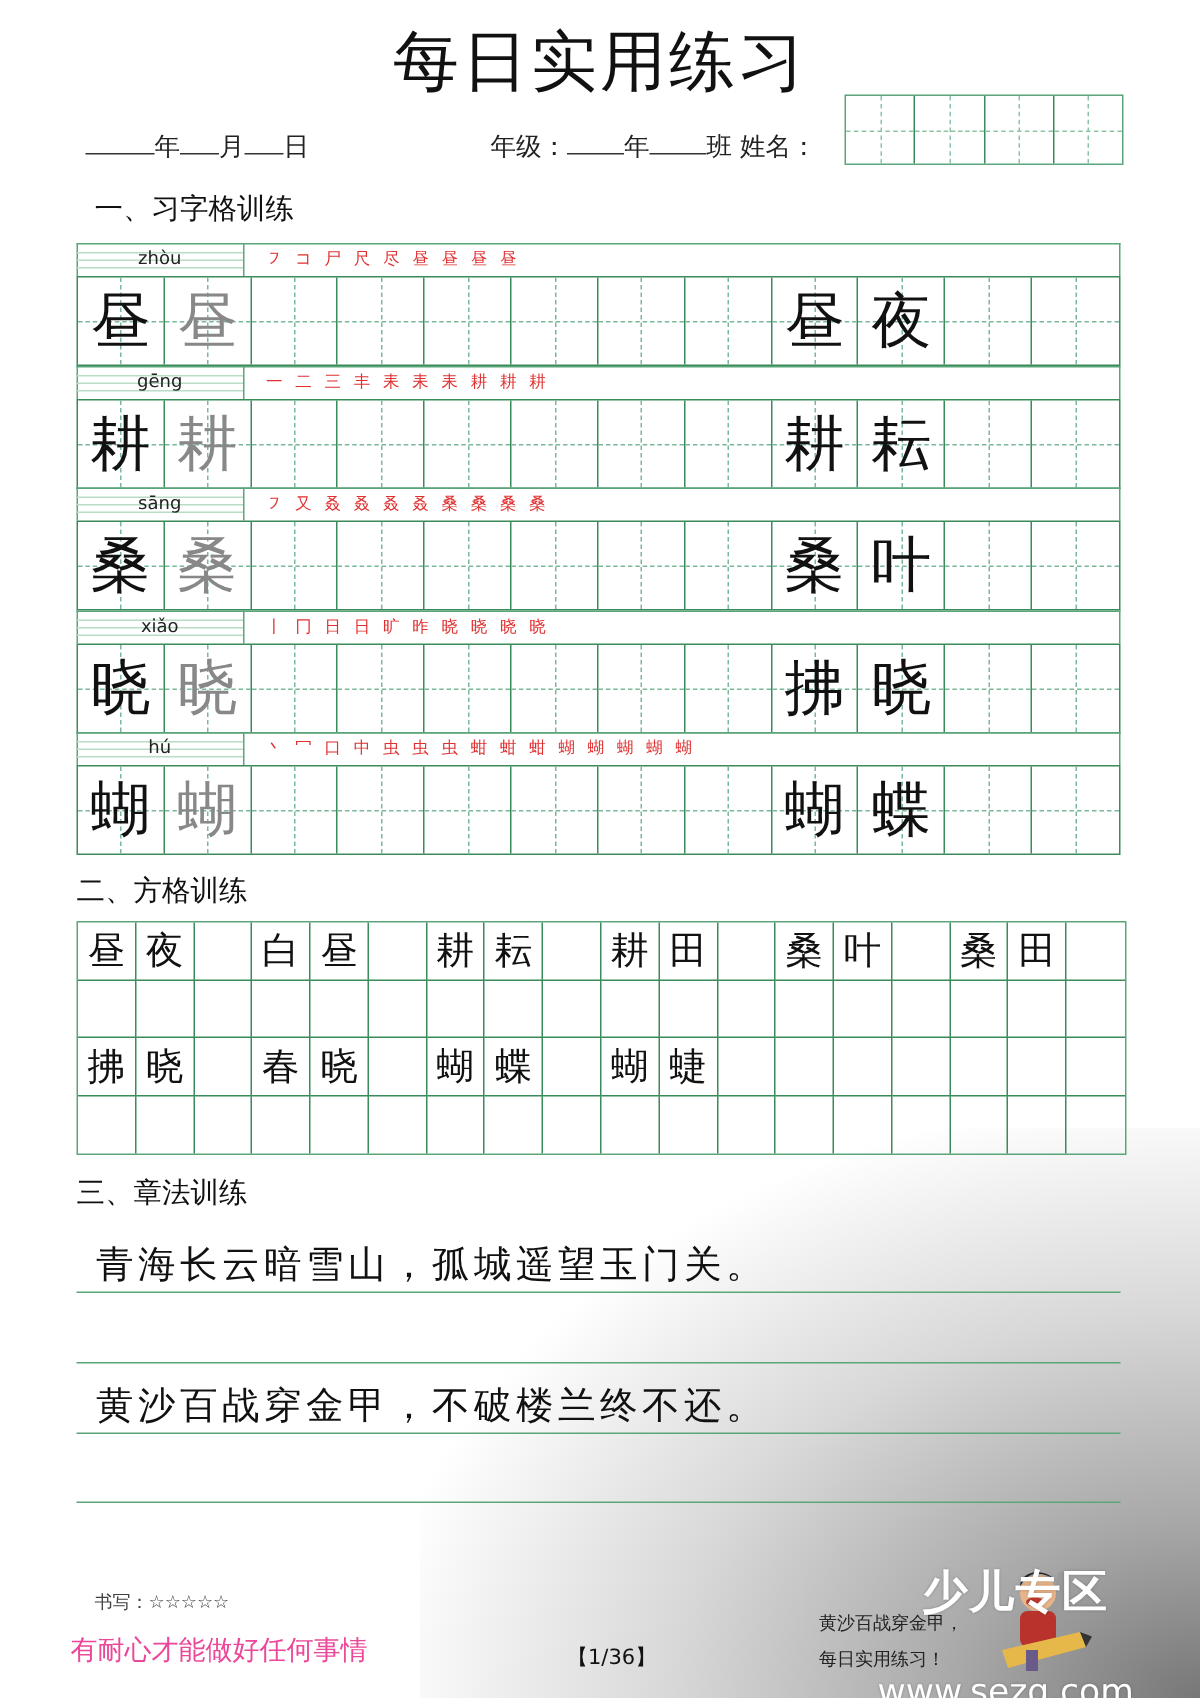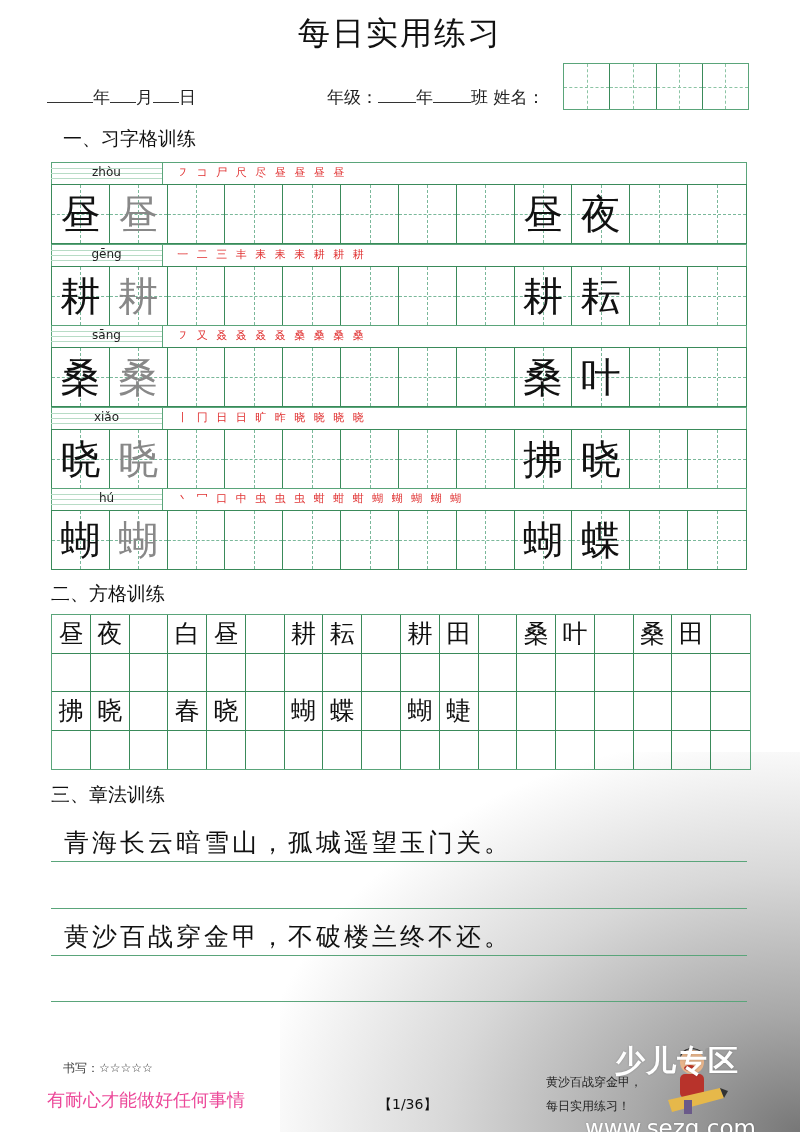--- a/index.html
+++ b/index.html
@@ -10,21 +10,21 @@
     color: #111;
   }
   .shade {
     position: absolute; right: 0; bottom: 0; width: 520px; height: 380px;
     background: radial-gradient(ellipse at 100% 100%, #777 0%, #a8a8a8 22%, #d8d8d8 48%, rgba(255,255,255,0) 75%);
     pointer-events: none;
   }
   .abs { position: absolute; }
   .title {
     left: 0; width: 800px; top: 12px; text-align: center;
-    font-size: 32px; letter-spacing: 2px; font-weight: 500;
+    font-size: 44px; letter-spacing: 2px; font-weight: 500;
   }
   .info { top: 86px; font-size: 17px; color: #222; white-space: nowrap; }
   .uline { display: inline-block; border-bottom: 1px solid #333; height: 16px; vertical-align: baseline; }
   .namebox {
     left: 563px; top: 63px; width: 186px; height: 47px;
     border: 1.5px solid #5aa57a; box-sizing: border-box; display: flex;
   }
   .namecell { flex: 1; position: relative; border-right: 1.5px solid #3a8a5a; }
   .namecell:last-child { border-right: none; }
   .namecell::before { content: ""; position: absolute; left: 50%; top: 0; bottom: 0; border-left: 1px dashed #8cc4a4; }
@@ -106,21 +106,21 @@
   }
   .mascot { left: 668px; top: 1040px; width: 60px; height: 80px; }
 </style>
 </head>
 <body>
 
 <div class="shade"></div>
 
 <div class="abs title">每日实用练习</div>
 
-<div class="abs info" style="left:47px;">
+<div class="abs info" style="left:57px;">
   <span class="uline" style="width:46px"></span><span>年</span><span class="uline" style="width:26px"></span><span>月</span><span class="uline" style="width:26px"></span><span>日</span>
 </div>
 <div class="abs info" style="left:327px;">
   <span>年级：</span><span class="uline" style="width:38px"></span><span>年</span><span class="uline" style="width:38px"></span><span>班</span>
   <span>姓名：</span>
 </div>
 <div class="abs namebox">
   <div class="namecell"></div>
   <div class="namecell"></div>
   <div class="namecell"></div>

